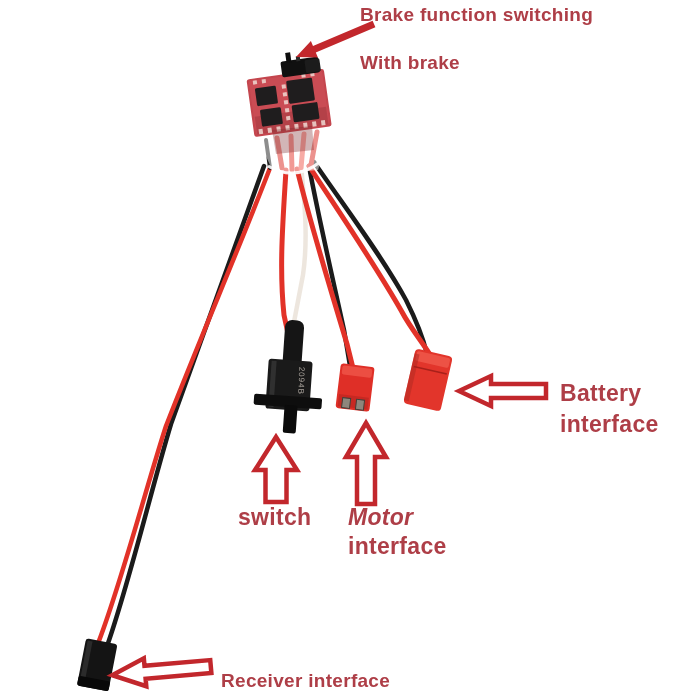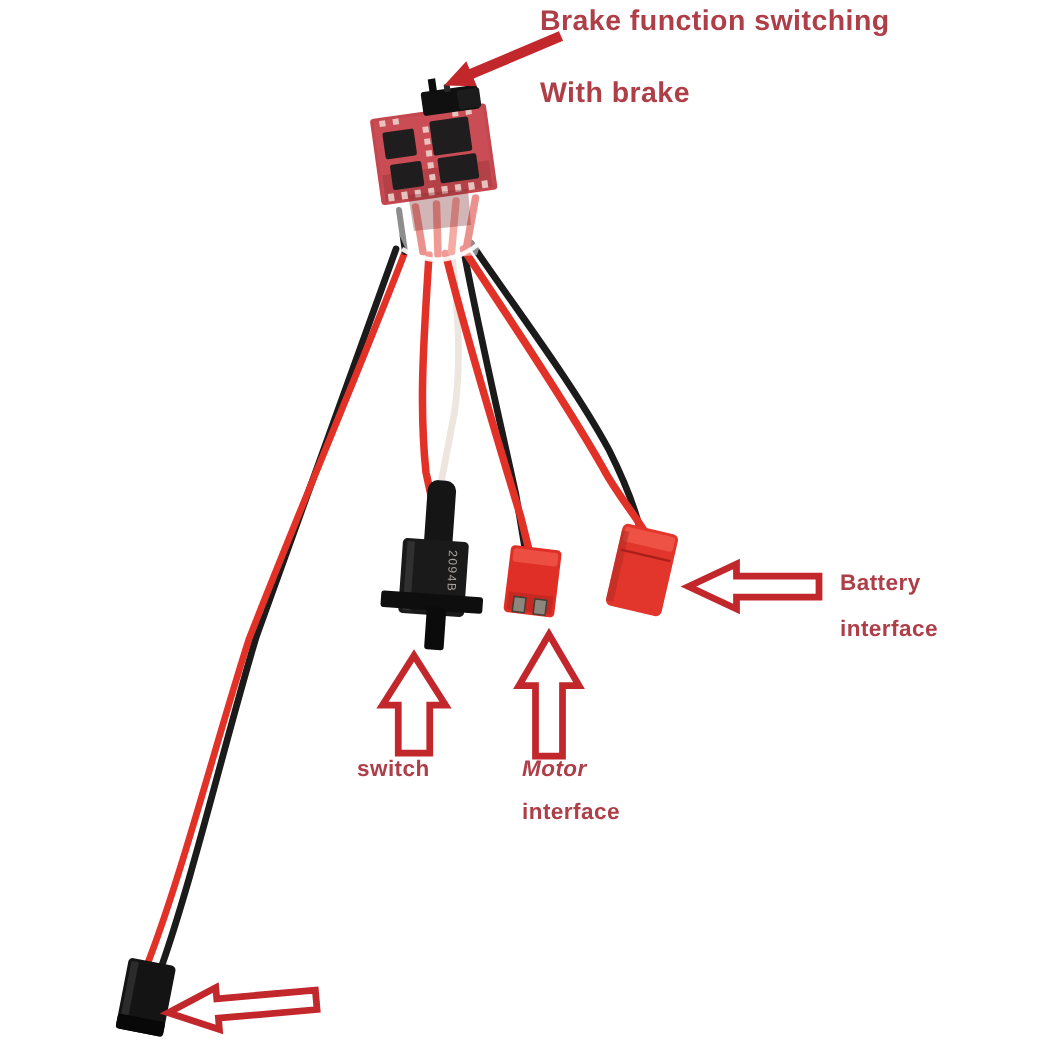--- a/index.html
+++ b/index.html
@@ -14,21 +14,21 @@
   .label{
     position:absolute;
     color:#ae3e47;
     font-weight:600;
     letter-spacing:.3px;
     white-space:nowrap;
     line-height:1.1;
     text-align:center;
   }
   .lbl-19{font-size:19px;}
-  .lbl-17{font-size:15px;}
+  .lbl-17{font-size:23px;}
 </style>
 </head>
 <body>
 
 <div class="canvas">
 
   <svg width="700" height="700" viewBox="0 0 700 700">
 
     <g fill="none" stroke-linecap="round">
 
@@ -138,13 +138,14 @@
   <div class="label lbl-19" style="left:360px;top:33px;margin-top:20px;">With brake</div>
 
   <div class="label lbl-17" style="left:560px;top:381px;">Battery</div>
   <div class="label lbl-17" style="left:560px;top:412px;">interface</div>
 
   <div class="label lbl-17" style="left:238px;top:505px;">switch</div>
 
   <div class="label lbl-17" style="left:348px;top:505px;font-style:italic;">Motor</div>
   <div class="label lbl-17" style="left:348px;top:534px;">interface</div>
 
+  <div class="label lbl-19" style="left:221px;top:671px;">Receiver interface</div>
 </div>
 
 </body></html>

